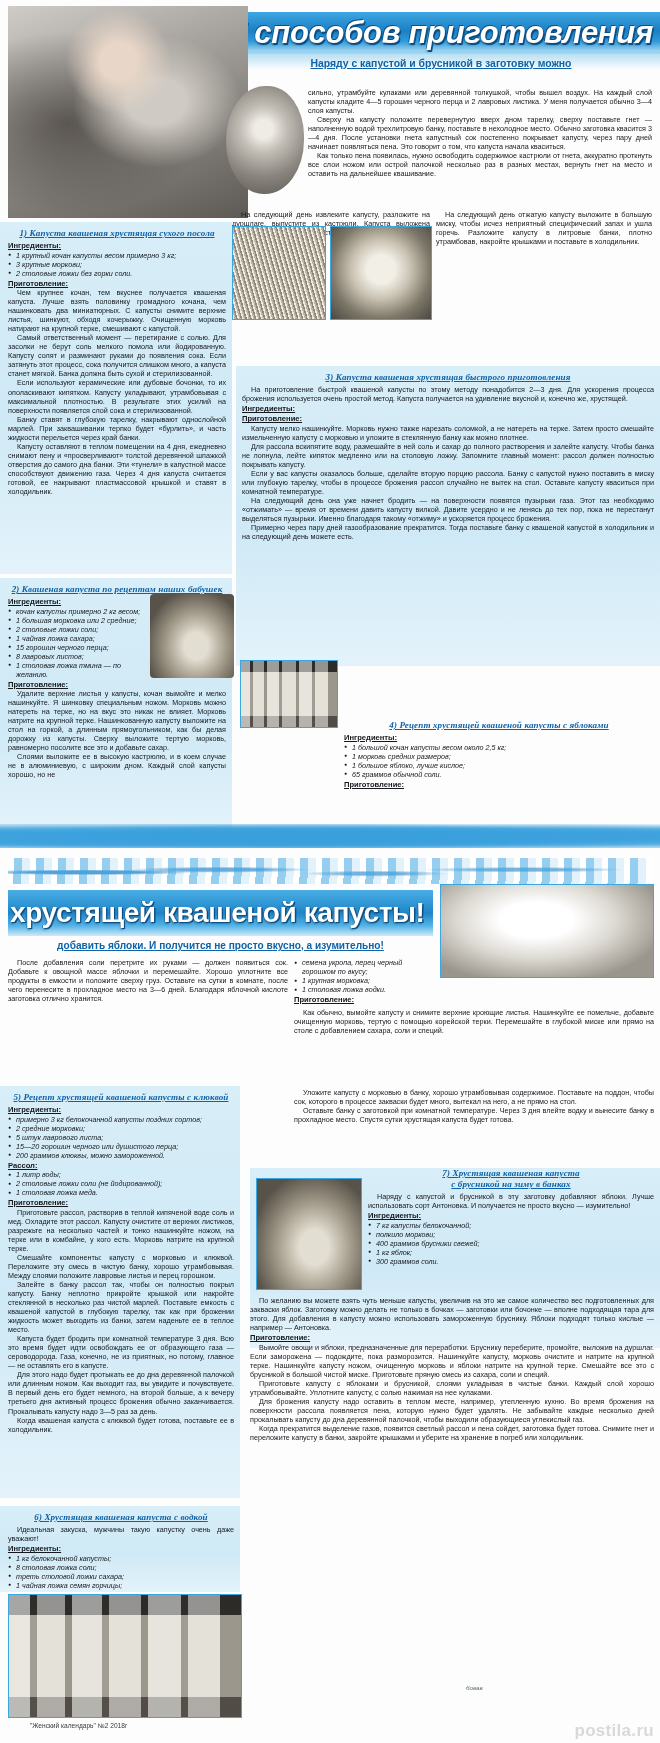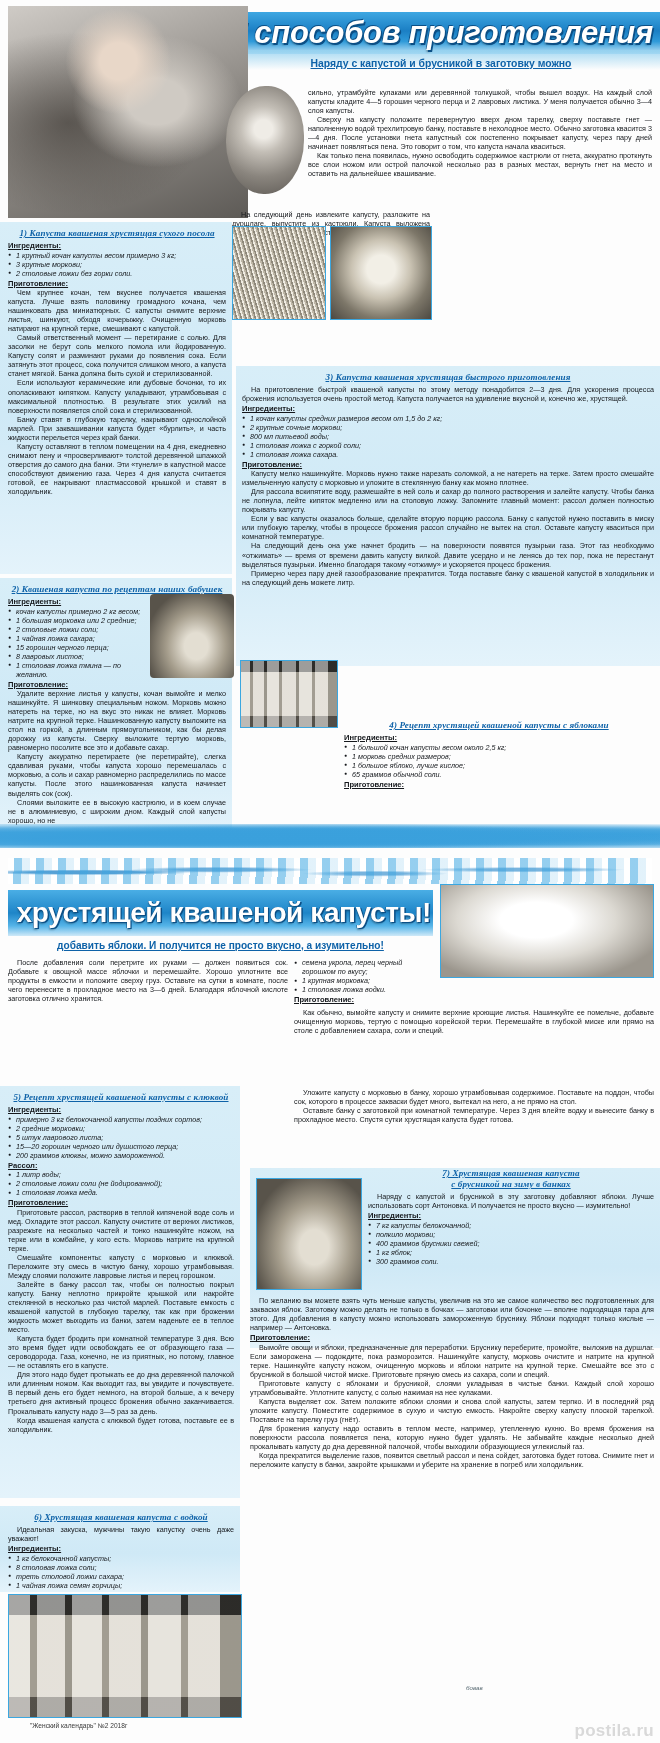--- a/index.html
+++ b/index.html
@@ -160,21 +160,21 @@
       radial-gradient(ellipse at 80% 45%, rgba(30,130,200,.6) 0 6%, rgba(30,130,200,0) 14%),
       #ffffff;
   }
   .band2{
     position:absolute;left:8px;top:890px;width:425px;height:46px;
     background:linear-gradient(180deg,#4aaee5 0%,#1e85c8 50%,#55b4e8 78%,#cfe9f8 100%);
   }
   .band2-title{
     position:absolute;left:10px;top:890px;width:421px;height:60px;
     font-size:28px;line-height:46px;font-weight:bold;color:#ffffff;
-    text-align:right;letter-spacing:-.4px;white-space:nowrap;
+    text-align:left;letter-spacing:-.4px;white-space:nowrap;
     text-shadow:1.4px 1.4px 0 #0b4f86, -0.5px -0.5px 0 #0b4f86, 0 2px 2px rgba(0,0,0,.3);
   }
   .band2-kicker{
     position:absolute;left:8px;top:940px;width:425px;
     font-size:10.1px;font-weight:bold;color:#0e62a8;text-align:center;
     text-decoration:underline;white-space:nowrap;
   }
 
   
   .wave{
@@ -220,80 +220,75 @@
 
   <div class="colbox" style="left:308px;top:88px;width:344px;">
     <p class="p noind">сильно, утрамбуйте кулаками или деревянной толкушкой, чтобы вышел воздух. На каждый слой капусты кладите 4—5 горошин черного перца и 2 лавровых листика. У меня получается обычно 3—4 слоя капусты.</p>
     <p class="p">Сверху на капусту положите перевернутую вверх дном тарелку, сверху поставьте гнет — наполненную водой трехлитровую банку, поставьте в нехолодное место. Обычно заготовка квасится 3—4 дня. После установки гнета капустный сок постепенно покрывает капусту, через пару дней начинает появляться пена. Это говорит о том, что капуста начала кваситься.</p>
     <p class="p">Как только пена появилась, нужно освободить содержимое кастрюли от гнета, аккуратно проткнуть все слои ножом или острой палочкой несколько раз в разных местах, вернуть гнет на место и оставить на дальнейшее квашивание.</p>
   </div>
 
   <div class="colbox" style="left:232px;top:210px;width:198px;">
     <p class="p">На следующий день извлеките капусту, разложите на дуршлаге, выпустите из кастрюли. Капуста выложена рыхлым слоем, немного встряхните, чтобы пар ушел, и посолите по вкусу.</p>
   </div>
+  <div class="colbox" style="left:436px;top:210px;width:216px;">
+    <p class="p">На следующий день отжатую капусту выложите в большую миску, чтобы исчез неприятный специфический запах и ушла горечь. Разложите капусту в литровые банки, плотно утрамбовав, накройте крышками и поставьте в холодильник.</p>
+  </div>
 
   <div class="tint" style="left:0px;top:222px;width:232px;height:352px;"></div>
   <div class="photo shred framed" style="left:232px;top:226px;width:92px;height:92px;"></div>
   <div class="photo bowl framed" style="left:330px;top:226px;width:100px;height:92px;"></div>
 
   <div class="colbox" style="left:8px;top:226px;width:218px;">
     <div class="rec-title">1) Капуста квашеная хрустящая сухого посола</div>
     <div class="ttl-sub">Ингредиенты:</div>
     <ul class="ing">
       <li>1 крупный кочан капусты весом примерно 3 кг;</li>
       <li>3 крупные моркови;</li>
       <li>2 столовые ложки без горки соли.</li>
     </ul>
     <div class="ttl-sub">Приготовление:</div>
     <p class="p">Чем крупнее кочан, тем вкуснее получается квашеная капуста. Лучше взять половинку громадного кочана, чем нашинковать два миниатюрных. С капусты снимите верхние листья, шинкуют, обходя кочерыжку. Очищенную морковь натирают на крупной терке, смешивают с капустой.</p>
     <p class="p">Самый ответственный момент — перетирание с солью. Для засолки не берут соль мелкого помола или йодированную. Капусту солят и разминают руками до появления сока. Если затянуть этот процесс, сока получится слишком много, а капуста станет мягкой. Банка должна быть сухой и стерилизованной.</p>
     <p class="p">Если используют керамические или дубовые бочонки, то их ополаскивают кипятком. Капусту укладывают, утрамбовывая с максимальной плотностью. В результате этих усилий на поверхности появляется слой сока и стерилизованной.</p>
-    <p class="p">Банку ставят в глубокую тарелку, накрывают однослойной марлей. При заквашивании капуста будет «бурлить», и часть жидкости перельется через край банки.</p>
+    <p class="p">Банку ставят в глубокую тарелку, накрывают однослойной марлей. При заквашивании терпко будет «бурлить», и часть жидкости перельется через край банки.</p>
     <p class="p">Капусту оставляют в теплом помещении на 4 дня, ежедневно снимают пену и «просверливают» толстой деревянной шпажкой отверстия до самого дна банки. Эти «тунели» в капустной массе способствуют движению газа. Через 4 дня капуста считается готовой, ее накрывают пластмассовой крышкой и ставят в холодильник.</p>
   </div>
 
   <div class="tint" style="left:236px;top:366px;width:424px;height:300px;"></div>
 
   <div class="colbox" style="left:242px;top:370px;width:412px;">
     <div class="rec-title">3) Капуста квашеная хрустящая быстрого приготовления</div>
     <p class="p">На приготовление быстрой квашеной капусты по этому методу понадобится 2—3 дня. Для ускорения процесса брожения используется очень простой метод. Капуста получается на удивление вкусной и, конечно же, хрустящей.</p>
     <div class="ttl-sub">Ингредиенты:</div>
-    <ul class="ing">
-      <li>1 кочан капусты средних размеров весом от 1,5 до 2 кг;</li>
-      <li>2 крупные сочные моркови;</li>
-      <li>800 мл питьевой воды;</li>
-      <li>1 столовая ложка с горкой соли;</li>
-      <li>1 столовая ложка сахара.</li>
-    </ul>
     <div class="ttl-sub">Приготовление:</div>
     <p class="p">Капусту мелко нашинкуйте. Морковь нужно также нарезать соломкой, а не натереть на терке. Затем просто смешайте измельченную капусту с морковью и уложите в стеклянную банку как можно плотнее.</p>
     <p class="p">Для рассола вскипятите воду, размешайте в ней соль и сахар до полного растворения и залейте капусту. Чтобы банка не лопнула, лейте кипяток медленно или на столовую ложку. Запомните главный момент: рассол должен полностью покрывать капусту.</p>
     <p class="p">Если у вас капусты оказалось больше, сделайте вторую порцию рассола. Банку с капустой нужно поставить в миску или глубокую тарелку, чтобы в процессе брожения рассол случайно не вытек на стол. Оставьте капусту кваситься при комнатной температуре.</p>
     <p class="p">На следующий день она уже начнет бродить — на поверхности появятся пузырьки газа. Этот газ необходимо «отжимать» — время от времени давить капусту вилкой. Давите усердно и не ленясь до тех пор, пока не перестанут выделяться пузырьки. Именно благодаря такому «отжиму» и ускоряется процесс брожения.</p>
-    <p class="p">Примерно через пару дней газообразование прекратится. Тогда поставьте банку с квашеной капустой в холодильник и на следующий день можете литр.</p>
+    <p class="p">Примерно через пару дней газообразование прекратится. Тогда поставьте банку с квашеной капустой в холодильник и на следующий день можете есть.</p>
   </div>
 
   <div class="tint" style="left:0px;top:578px;width:232px;height:258px;"></div>
   <div class="photo barrel" style="left:150px;top:594px;width:84px;height:84px;border-radius:4px;"></div>
 
   <div class="colbox" style="left:8px;top:582px;width:218px;">
     <div class="rec-title">2) Квашеная капуста по рецептам наших бабушек</div>
     <div class="ttl-sub">Ингредиенты:</div>
     <ul class="ing" style="width:146px;">
       <li>кочан капусты примерно 2 кг весом;</li>
       <li>1 большая морковка или 2 средние;</li>
       <li>2 столовые ложки соли;</li>
       <li>1 чайная ложка сахара;</li>
       <li>15 горошин черного перца;</li>
       <li>8 лавровых листов;</li>
       <li>1 столовая ложка тмина — по желанию.</li>
     </ul>
     <div class="ttl-sub">Приготовление:</div>
     <p class="p">Удалите верхние листья у капусты, кочан вымойте и мелко нашинкуйте. Я шинковку специальным ножом. Морковь можно натереть на терке, но на вкус это никак не влияет. Морковь натрите на крупной терке. Нашинкованную капусту выложите на стол на горкой, а длинным прямоугольником, как бы делая дорожку из капусты. Сверху выложите тертую морковь, равномерно посолите все это и добавьте сахар.</p>
-    <p class="p">Капусту аккуратно перетираете (не перетирайте), слегка сдавливая руками, чтобы капуста хорошо перемешалась с морковью, а соль и сахар равномерно распределились по массе капусты. После этого нашинкованная капуста начинает выделять сок (сок).</p>
     <p class="p">Слоями выложите ее в высокую кастрюлю, и в коем случае не в алюминиевую, с широким дном. Каждый слой капусты хорошо, но не</p>
   </div>
 
   <div class="photo jars framed" style="left:240px;top:660px;width:96px;height:66px;"></div>
 
   <div class="colbox" style="left:344px;top:718px;width:310px;">
     <div class="rec-title">4) Рецепт хрустящей квашеной капусты с яблоками</div>
     <div class="ttl-sub">Ингредиенты:</div>
     <ul class="ing">
       <li>1 большой кочан капусты весом около 2,5 кг;</li>
@@ -376,21 +371,20 @@
       <li>1 кг яблок;</li>
       <li>300 граммов соли.</li>
     </ul>
   </div>
 
   <div class="colbox" style="left:250px;top:1296px;width:404px;">
     <p class="p">По желанию вы можете взять чуть меньше капусты, увеличив на это же самое количество вес подготовленных для закваски яблок. Заготовку можно делать не только в бочках — заготовки или бочонке — вполне подходящая тара для этого. Для добавления в капусту можно использовать замороженную бруснику. Яблоки подходят только кислые — например — Антоновка.</p>
     <div class="ttl-sub">Приготовление:</div>
     <p class="p">Вымойте овощи и яблоки, предназначенные для переработки. Бруснику переберите, промойте, выложив на дуршлаг. Если заморожена — подождите, пока разморозится. Нашинкуйте капусту, морковь очистите и натрите на крупной терке. Нашинкуйте капусту ножом, очищенную морковь и яблоки натрите на крупной терке. Смешайте все это с брусникой в большой чистой миске. Приготовьте пряную смесь из сахара, соли и специй.</p>
     <p class="p">Приготовьте капусту с яблоками и брусникой, слоями укладывая в чистые банки. Каждый слой хорошо утрамбовывайте. Уплотните капусту, с солью нажимая на нее кулаками.</p>
-    <p class="p">Капуста выделяет сок. Затем положите яблоки слоями и снова слой капусты, затем терпко. И в последний ряд уложите капусту. Поместите содержимое в сухую и чистую емкость. Накройте сверху капусту плоской тарелкой. Поставьте на тарелку груз (гнёт).</p>
     <p class="p">Для брожения капусту надо оставить в теплом месте, например, утепленную кухню. Во время брожения на поверхности рассола появляется пена, которую нужно будет удалять. Не забывайте каждые несколько дней прокалывать капусту до дна деревянной палочкой, чтобы выходили образующиеся углекислый газ.</p>
     <p class="p">Когда прекратится выделение газов, появится светлый рассол и пена сойдет, заготовка будет готова. Снимите гнет и переложите капусту в банки, закройте крышками и уберите на хранение в погреб или холодильник.</p>
   </div>
 
   <div class="tint" style="left:0px;top:1506px;width:240px;height:86px;"></div>
 
   <div class="colbox" style="left:8px;top:1510px;width:226px;">
     <div class="rec-title">6) Хрустящая квашеная капуста с водкой</div>
     <p class="p">Идеальная закуска, мужчины такую капустку очень даже уважают!</p>
     <div class="ttl-sub">Ингредиенты:</div>

